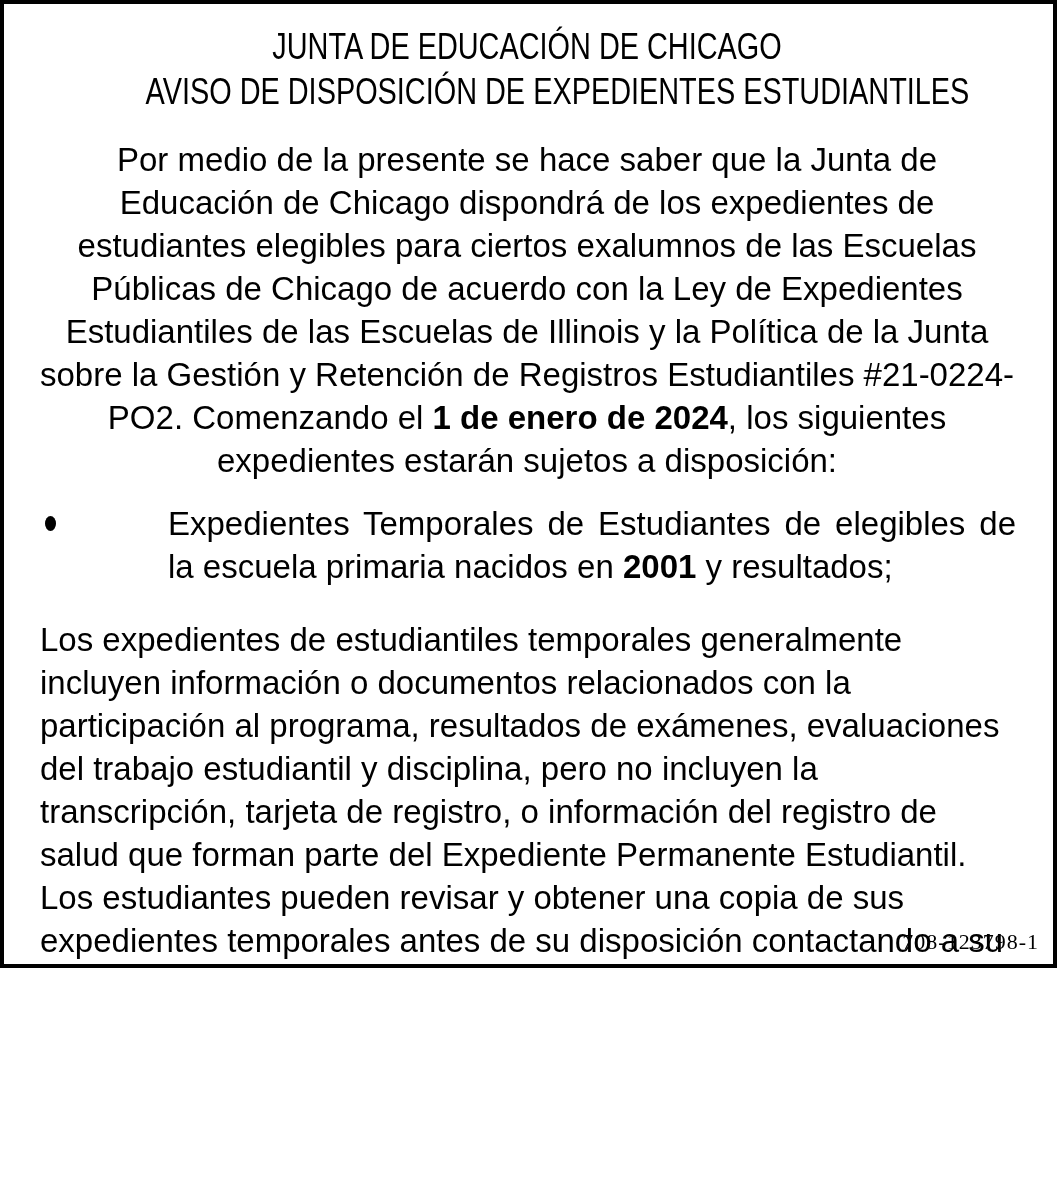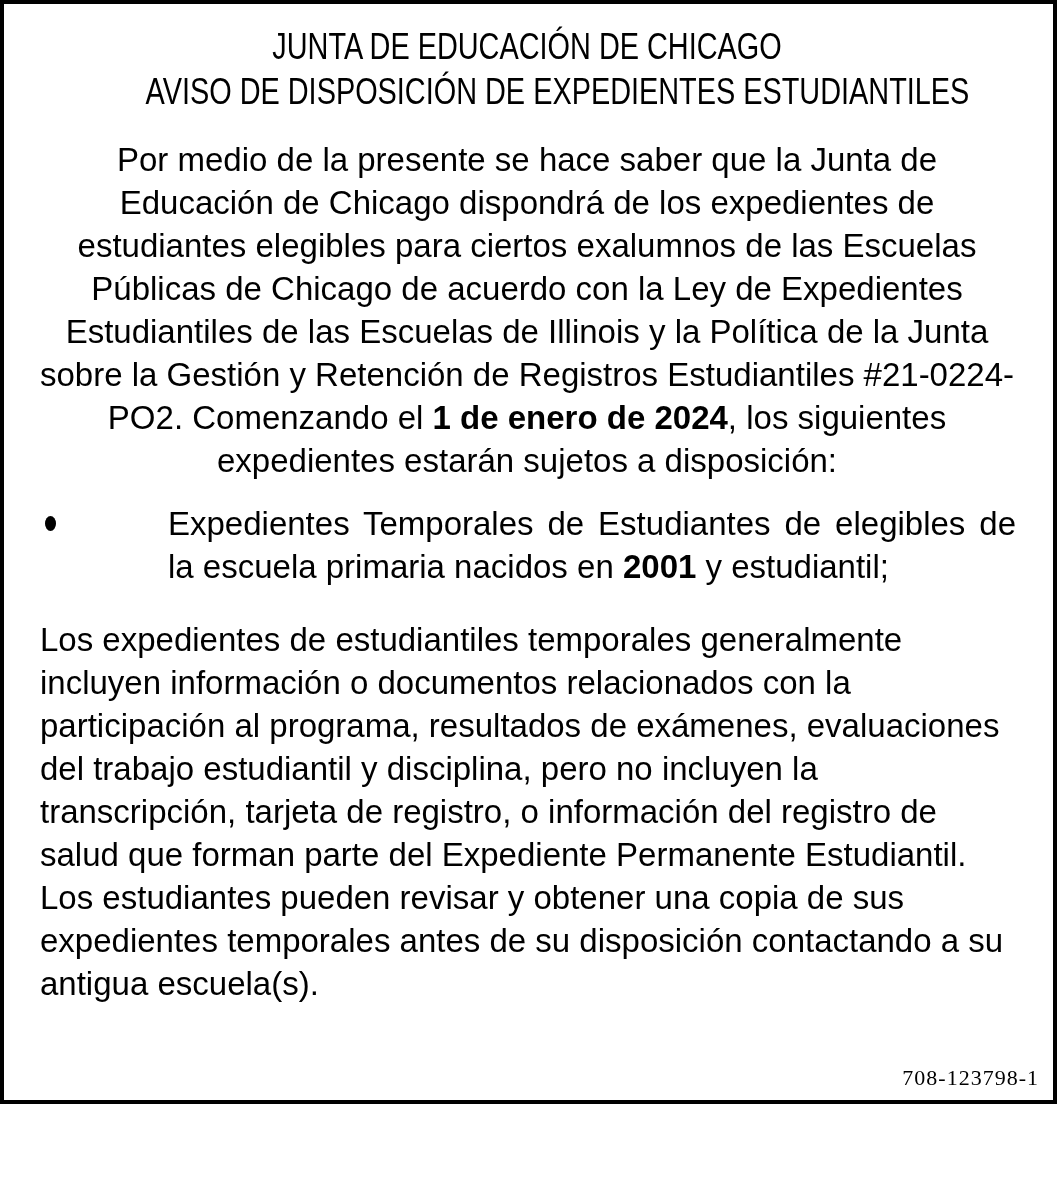--- a/index.html
+++ b/index.html
@@ -2,21 +2,21 @@
 <html><head>
 <meta charset="utf-8">
 <style>
   html, body {
     margin: 0;
     padding: 0;
     background: #ffffff;
   }
   .page {
     width: 1057px;
-    height: 1104px;
+    height: 968px;
     box-sizing: border-box;
     border: 4px solid #000000;
     background: #ffffff;
     position: relative;
     overflow: hidden;
     font-family: "Liberation Sans", sans-serif;
     color: #000000;
   }
   .content {
     box-sizing: border-box;
@@ -84,21 +84,21 @@
   <div class="content">
 
     <div class="notice-title">
       <div class="title-line">JUNTA DE EDUCACIÓN DE CHICAGO</div>
       <div class="title-line">AVISO DE DISPOSICIÓN DE EXPEDIENTES ESTUDIANTILES</div>
     </div>
 
     <p class="intro-paragraph"><span>Por medio de la presente se hace saber que la Junta de Educación de Chicago dispondrá de los expedientes de estudiantes elegibles para ciertos exalumnos de las Escuelas Públicas de Chicago de acuerdo con la Ley de Expedientes Estudiantiles de las Escuelas de Illinois y la Política de la Junta sobre la Gestión y Retención de Registros Estudiantiles #21-0224-PO2. Comenzando el </span><b class="bold-run">1 de enero de 2024</b><span>, los siguientes expedientes estarán sujetos a disposición:</span></p>
 
     <ul class="bullet-list">
-      <li class="bullet-item"><span class="bullet-dot"></span><span>Expedientes Temporales de Estudiantes de elegibles de la escuela primaria nacidos en </span><b class="bold-run">2001</b><span> y estudiantil;</span></li>
+      <li class="bullet-item"><span class="bullet-dot"></span><span>Expedientes Temporales de Estudiantes de elegibles de la escuela primaria nacidos en </span><b class="bold-run">2001</b><span> y resultados;</span></li>
     </ul>
 
     <p class="body-paragraph">Los expedientes de estudiantiles temporales generalmente incluyen información o documentos relacionados con la participación al programa, resultados de exámenes, evaluaciones del trabajo estudiantil y disciplina, pero no incluyen la transcripción, tarjeta de registro, o información del registro de salud que forman parte del Expediente Permanente Estudiantil. Los estudiantes pueden revisar y obtener una copia de sus expedientes temporales antes de su disposición contactando a su antigua escuela(s).</p>
 
   </div>
 
   <div class="notice-id">708-123798-1</div>
 </div>
 
 </body></html>

